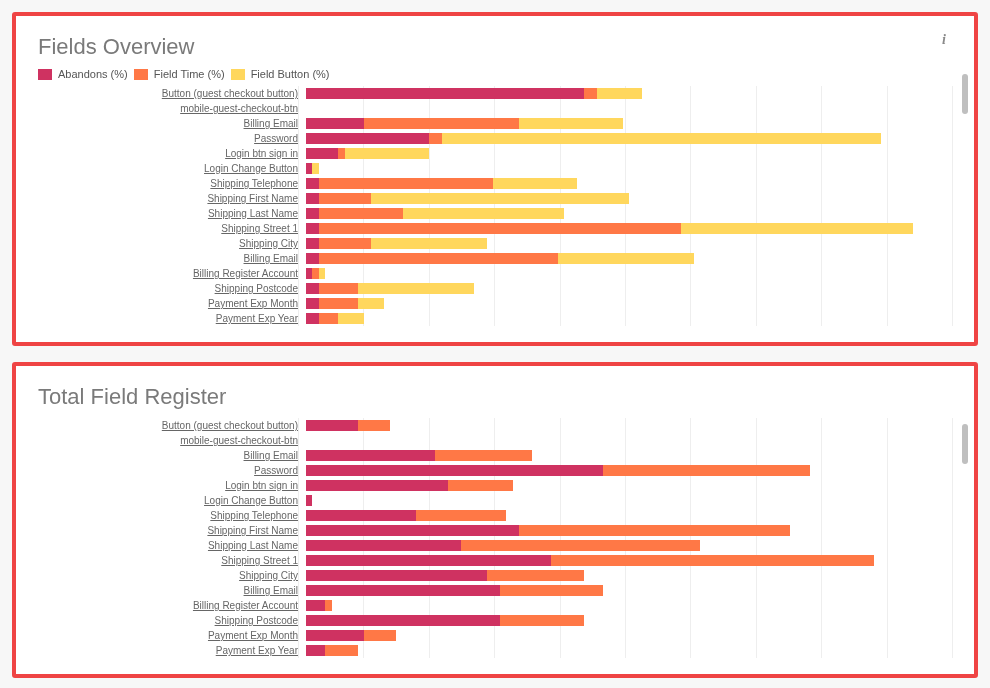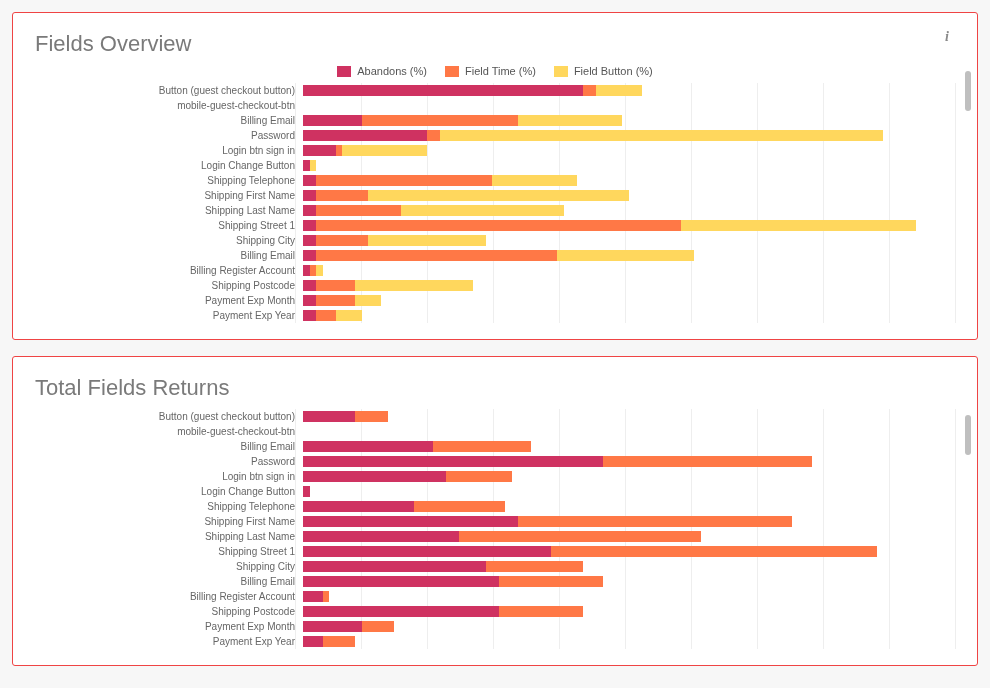--- a/index.html
+++ b/index.html
@@ -9,21 +9,21 @@
     font-family: "Helvetica Neue", Helvetica, Arial, sans-serif;
     color: #666;
   }
   .page {
     width: 990px;
     box-sizing: border-box;
     padding: 12px 12px 18px 12px;
   }
   .card {
     background: #fff;
-    border: 1px solid #ef4444;
+    border: 4px solid #ef4444;
     border-radius: 3px;
     box-sizing: border-box;
     padding: 18px 22px 16px 22px;
     position: relative;
     margin-bottom: 16px;
   }
   .card-title {
     font-size: 22px;
     font-weight: 300;
     color: #7a7a7a;
@@ -45,22 +45,22 @@
   }
   .scroll-thumb {
     position: absolute;
     right: 6px;
     width: 6px;
     border-radius: 3px;
     background: #bfbfbf;
   }
   .legend {
     display: flex;
-    justify-content: center;
-    gap: 18px;
+    justify-content: flex-start;
+    gap: 6px;
     font-size: 11px;
     color: #555;
     margin-bottom: 6px;
   }
   .legend-item { display: flex; align-items: center; gap: 6px; }
   .swatch { width: 14px; height: 11px; display: inline-block; }
   .row {
     display: flex;
     align-items: center;
     height: 15px;
@@ -79,20 +79,21 @@
     position: relative;
     height: 11px;
   }
   .bar {
     position: absolute;
     top: 0;
     height: 100%;
   }
   .plot-with-grid {
     position: relative;
+    text-decoration: underline;
   }
   .grid-overlay {
     position: absolute;
     left: 260px;
     right: 0;
     top: 0;
     bottom: 0;
     pointer-events: none;
   }
   .grid-overlay .vline {
@@ -269,21 +270,21 @@
               <div class="bar" style="left: 0%; width: 2%; background: rgb(207, 50, 97);"></div>
               <div class="bar" style="left: 2%; width: 3%; background: rgb(255, 120, 70);"></div>
               <div class="bar" style="left: 5%; width: 4%; background: rgb(255, 215, 93);"></div>
             </div>
           </div>
         </div>
     </div>
   </div>
 
   <div class="card">
-    <h2 class="card-title">Total Fields Returns</h2>
+    <h2 class="card-title">Total Field Register</h2>
     <div class="scroll-thumb" style="top:58px; height:40px;"></div>
 
 
     <div class="plot-with-grid">
       <div class="grid-overlay" id="grid2">
           <div class="vline" style="left: 0%;"></div>
           <div class="vline" style="left: 10%;"></div>
           <div class="vline" style="left: 20%;"></div>
           <div class="vline" style="left: 30%;"></div>
           <div class="vline" style="left: 40%;"></div>

